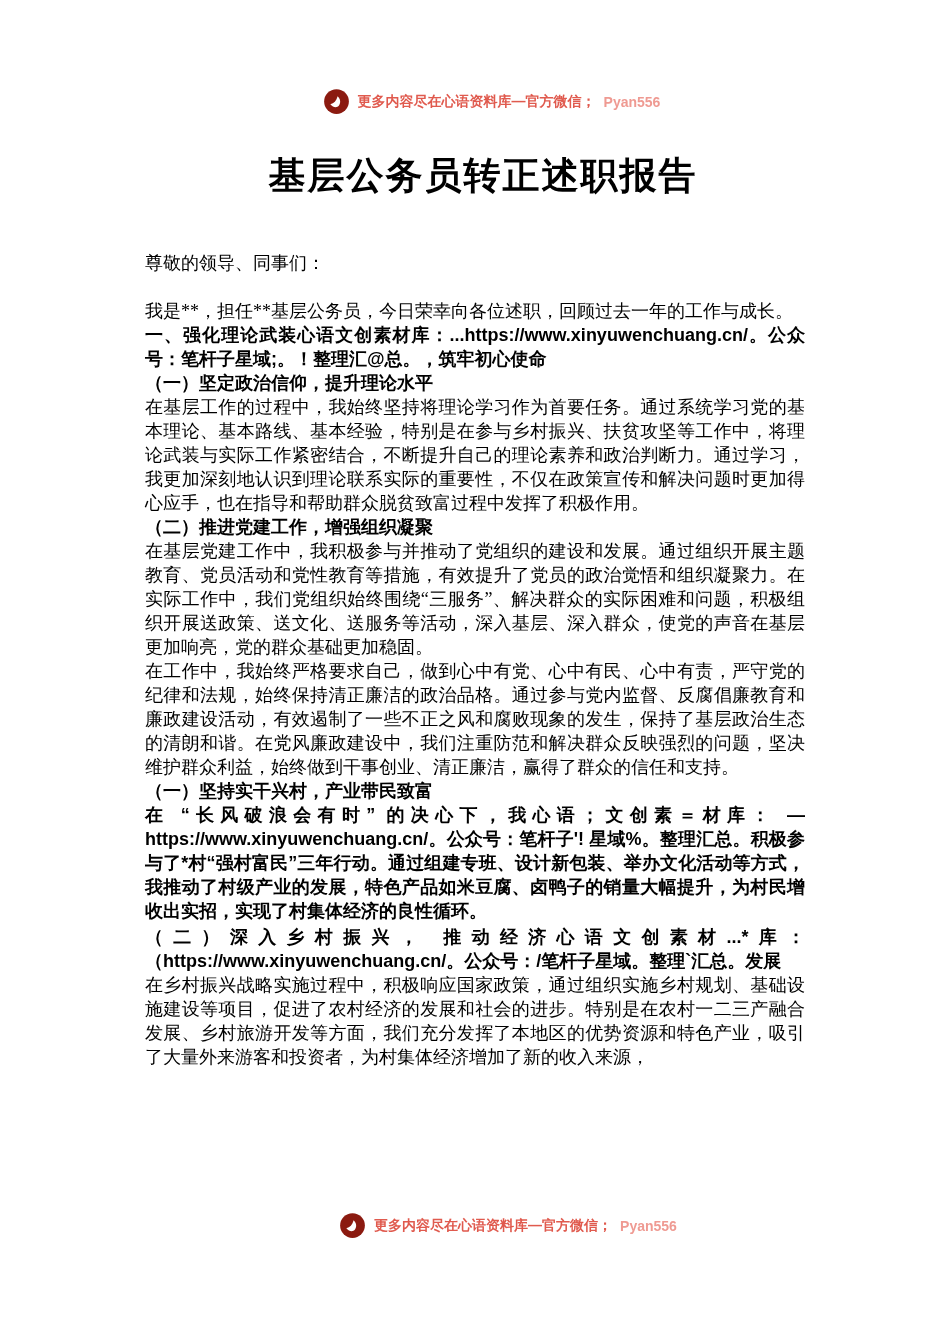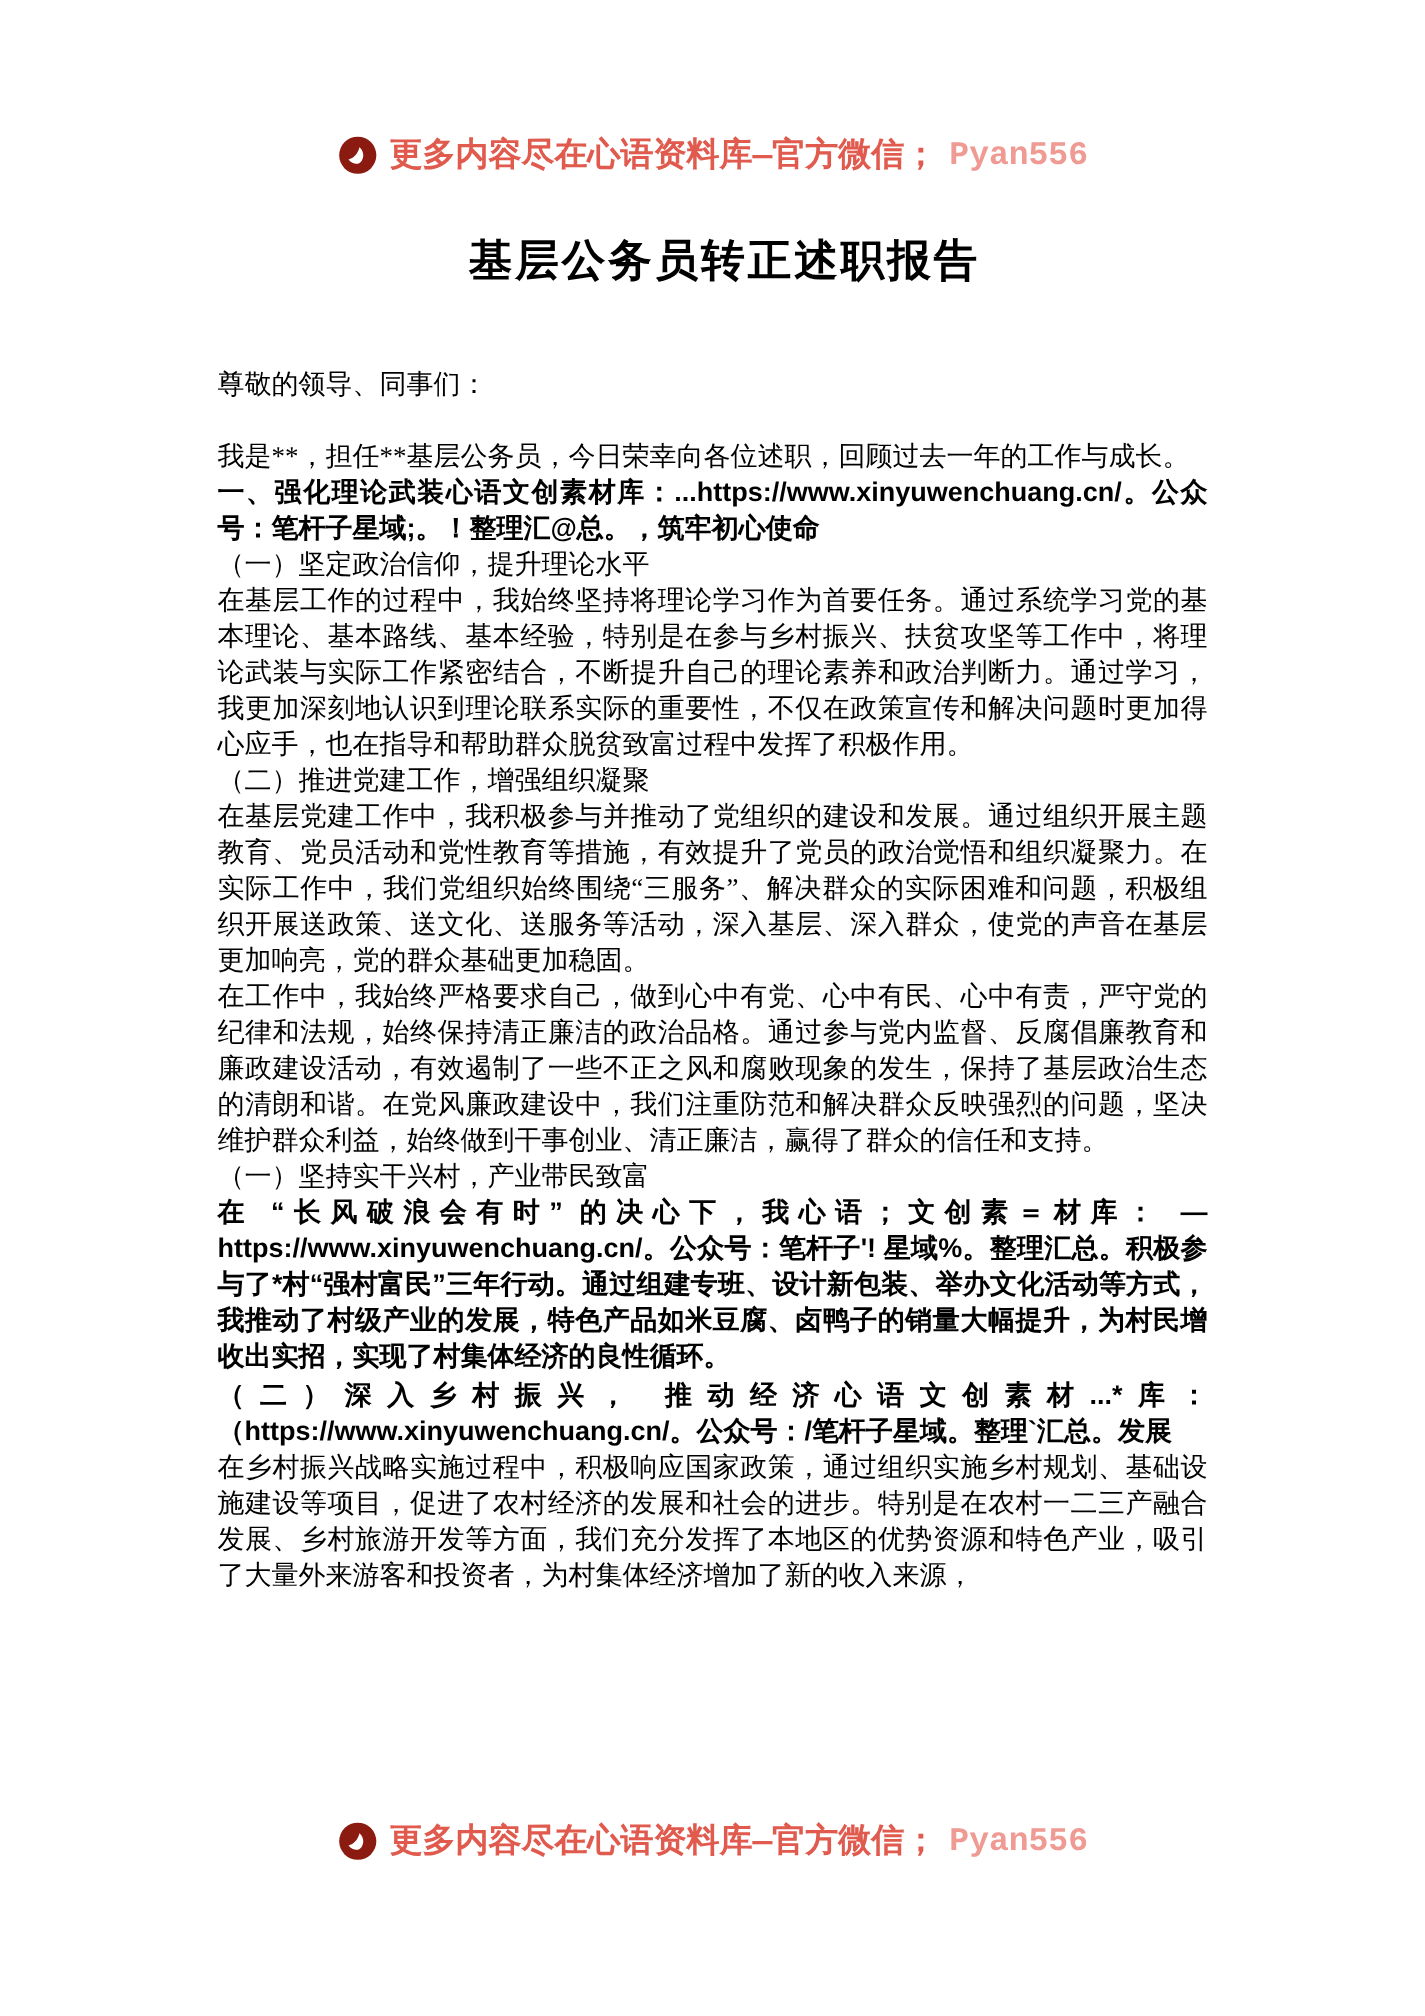--- a/index.html
+++ b/index.html
@@ -10,48 +10,49 @@
     background: #ffffff;
     color: #000000;
     font-family: "Liberation Serif", "DejaVu Serif", serif;
     overflow: hidden;
   }
   .watermark {
     display: flex;
     align-items: center;
     justify-content: center;
     gap: 8px;
-    font-family: Liberation Mono, monospace;
+    font-family: Liberation Sans, sans-serif;
     font-weight: bold;
-    font-size: 22px;
+    font-size: 14px;
     white-space: nowrap;
+    margin-left: 33px;
   }
   .watermark-top { padding-top: 88px; }
   .watermark-bottom { position: absolute; top: 1212px; left: 0; width: 100%; }
   .logo { display: inline-flex; align-items: center; }
   .wm-text { color: #e05a4e; }
   .wm-account { color: #ef9a92; }
   .doc-title {
     margin: 36px 0 0 16px;
     text-align: center;
-    font-size: 29px;
+    font-size: 37px;
     font-weight: bold;
     letter-spacing: 2px;
   }
   .content {
     margin: 50px 145px 0 145px;
     font-size: 18px;
     line-height: 24px;
     text-align: justify;
   }
   .para { margin: 0; }
   .greeting { margin-bottom: 24px; margin-top: 15px; }
   .h {
     font-family: "Liberation Sans", "DejaVu Sans", sans-serif;
-    font-weight: normal;
+    font-weight: bold;
   }
   .sans {
     font-family: "Liberation Sans", "DejaVu Sans", sans-serif;
     font-weight: bold;
   }
   .gap-top { margin-top: 2px; }
 </style>
 </head>
 <body>
 

